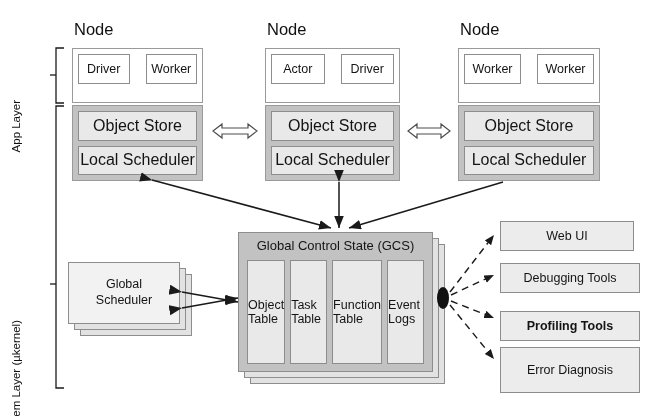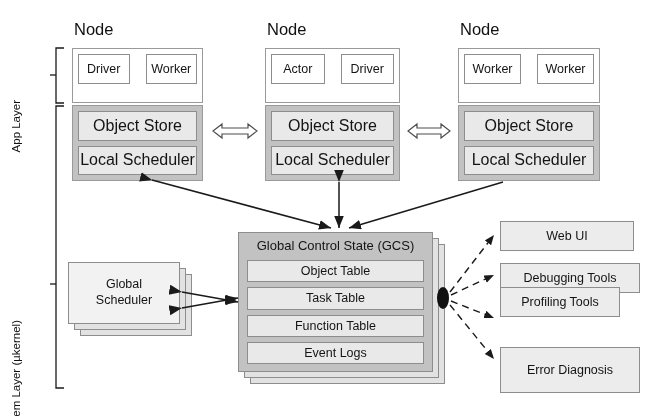--- a/index.html
+++ b/index.html
@@ -77,21 +77,21 @@
     background:#c2c2c2;
     border:1px solid #8d8d8d;
     box-sizing:border-box;
   }
   .gcs-title{
     position:absolute;left:0;right:0;top:5px;
     text-align:center;font-size:13px;color:#141414;
   }
   .gcs-rows{
     position:absolute;left:8px;right:8px;top:27px;bottom:7px;
-    display:flex;flex-direction:column;gap:5px;
+    display:flex;flex-direction:row;gap:5px;
   }
   .gcs-cell{
     flex:1;background:#e9e9e9;border:1px solid #8d8d8d;
     box-sizing:border-box;
     display:flex;align-items:center;justify-content:center;
     font-size:12.5px;color:#141414;
   }
 
   
   .gs-shadow{
@@ -176,21 +176,21 @@
   <div class="gs-shadow" style="left:74px;top:268px;width:112px;height:62px;"></div>
   <div class="gs-box" style="left:68px;top:262px;width:112px;height:62px;">
     <div>
       <div>Global</div>
       <div>Scheduler</div>
     </div>
   </div>
 
   <div class="tool-box" style="left:500px;top:221px;width:134px;height:30px;">Web UI</div>
   <div class="tool-box" style="left:500px;top:263px;width:140px;height:30px;">Debugging Tools</div>
-  <div class="tool-box" style="left:500px;top:287px;width:120px;height:30px;">Profiling Tools</div>
+  <div class="tool-box" style="left:500px;top:311px;width:140px;height:30px;font-weight:bold;">Profiling Tools</div>
   <div class="tool-box" style="left:500px;top:347px;width:140px;height:46px;">Error Diagnosis</div>
 
   <svg class="overlay" viewBox="0 0 656 416">
     <defs>
       <marker id="ah" markerWidth="9" markerHeight="9" refX="8" refY="3.2" orient="auto" markerUnits="strokeWidth">
         <path d="M0,0 L8,3.2 L0,6.4 z" fill="#1a1a1a"></path>
       </marker>
       <marker id="ahs" markerWidth="8" markerHeight="8" refX="7" refY="2.8" orient="auto" markerUnits="strokeWidth">
         <path d="M0,0 L7,2.8 L0,5.6 z" fill="#1a1a1a"></path>
       </marker>

